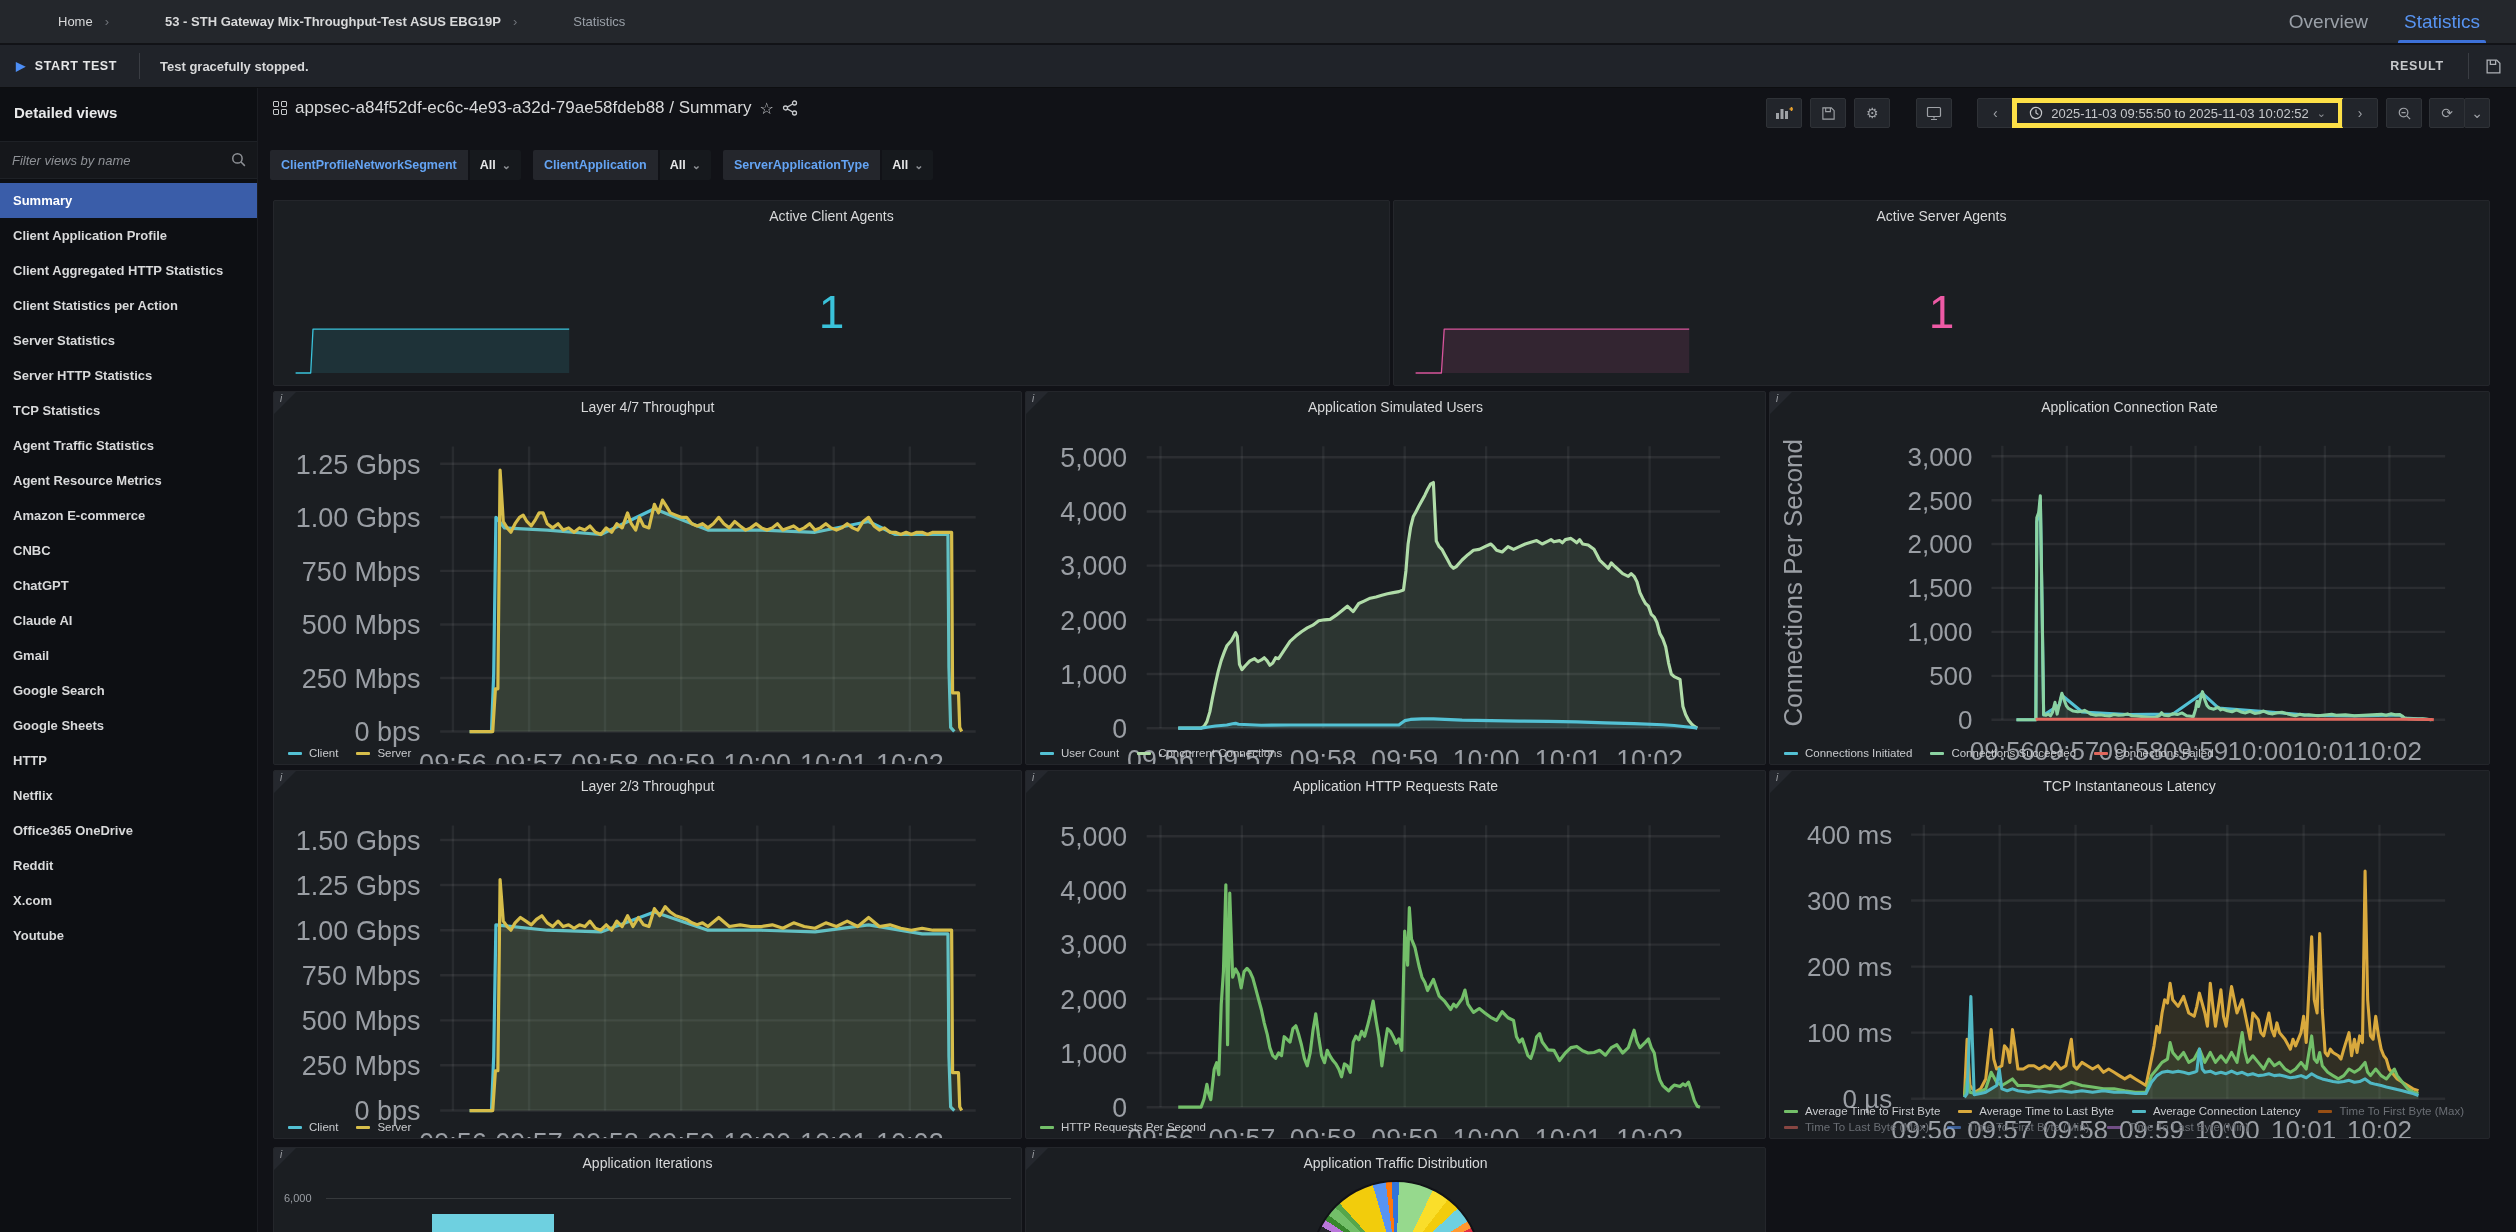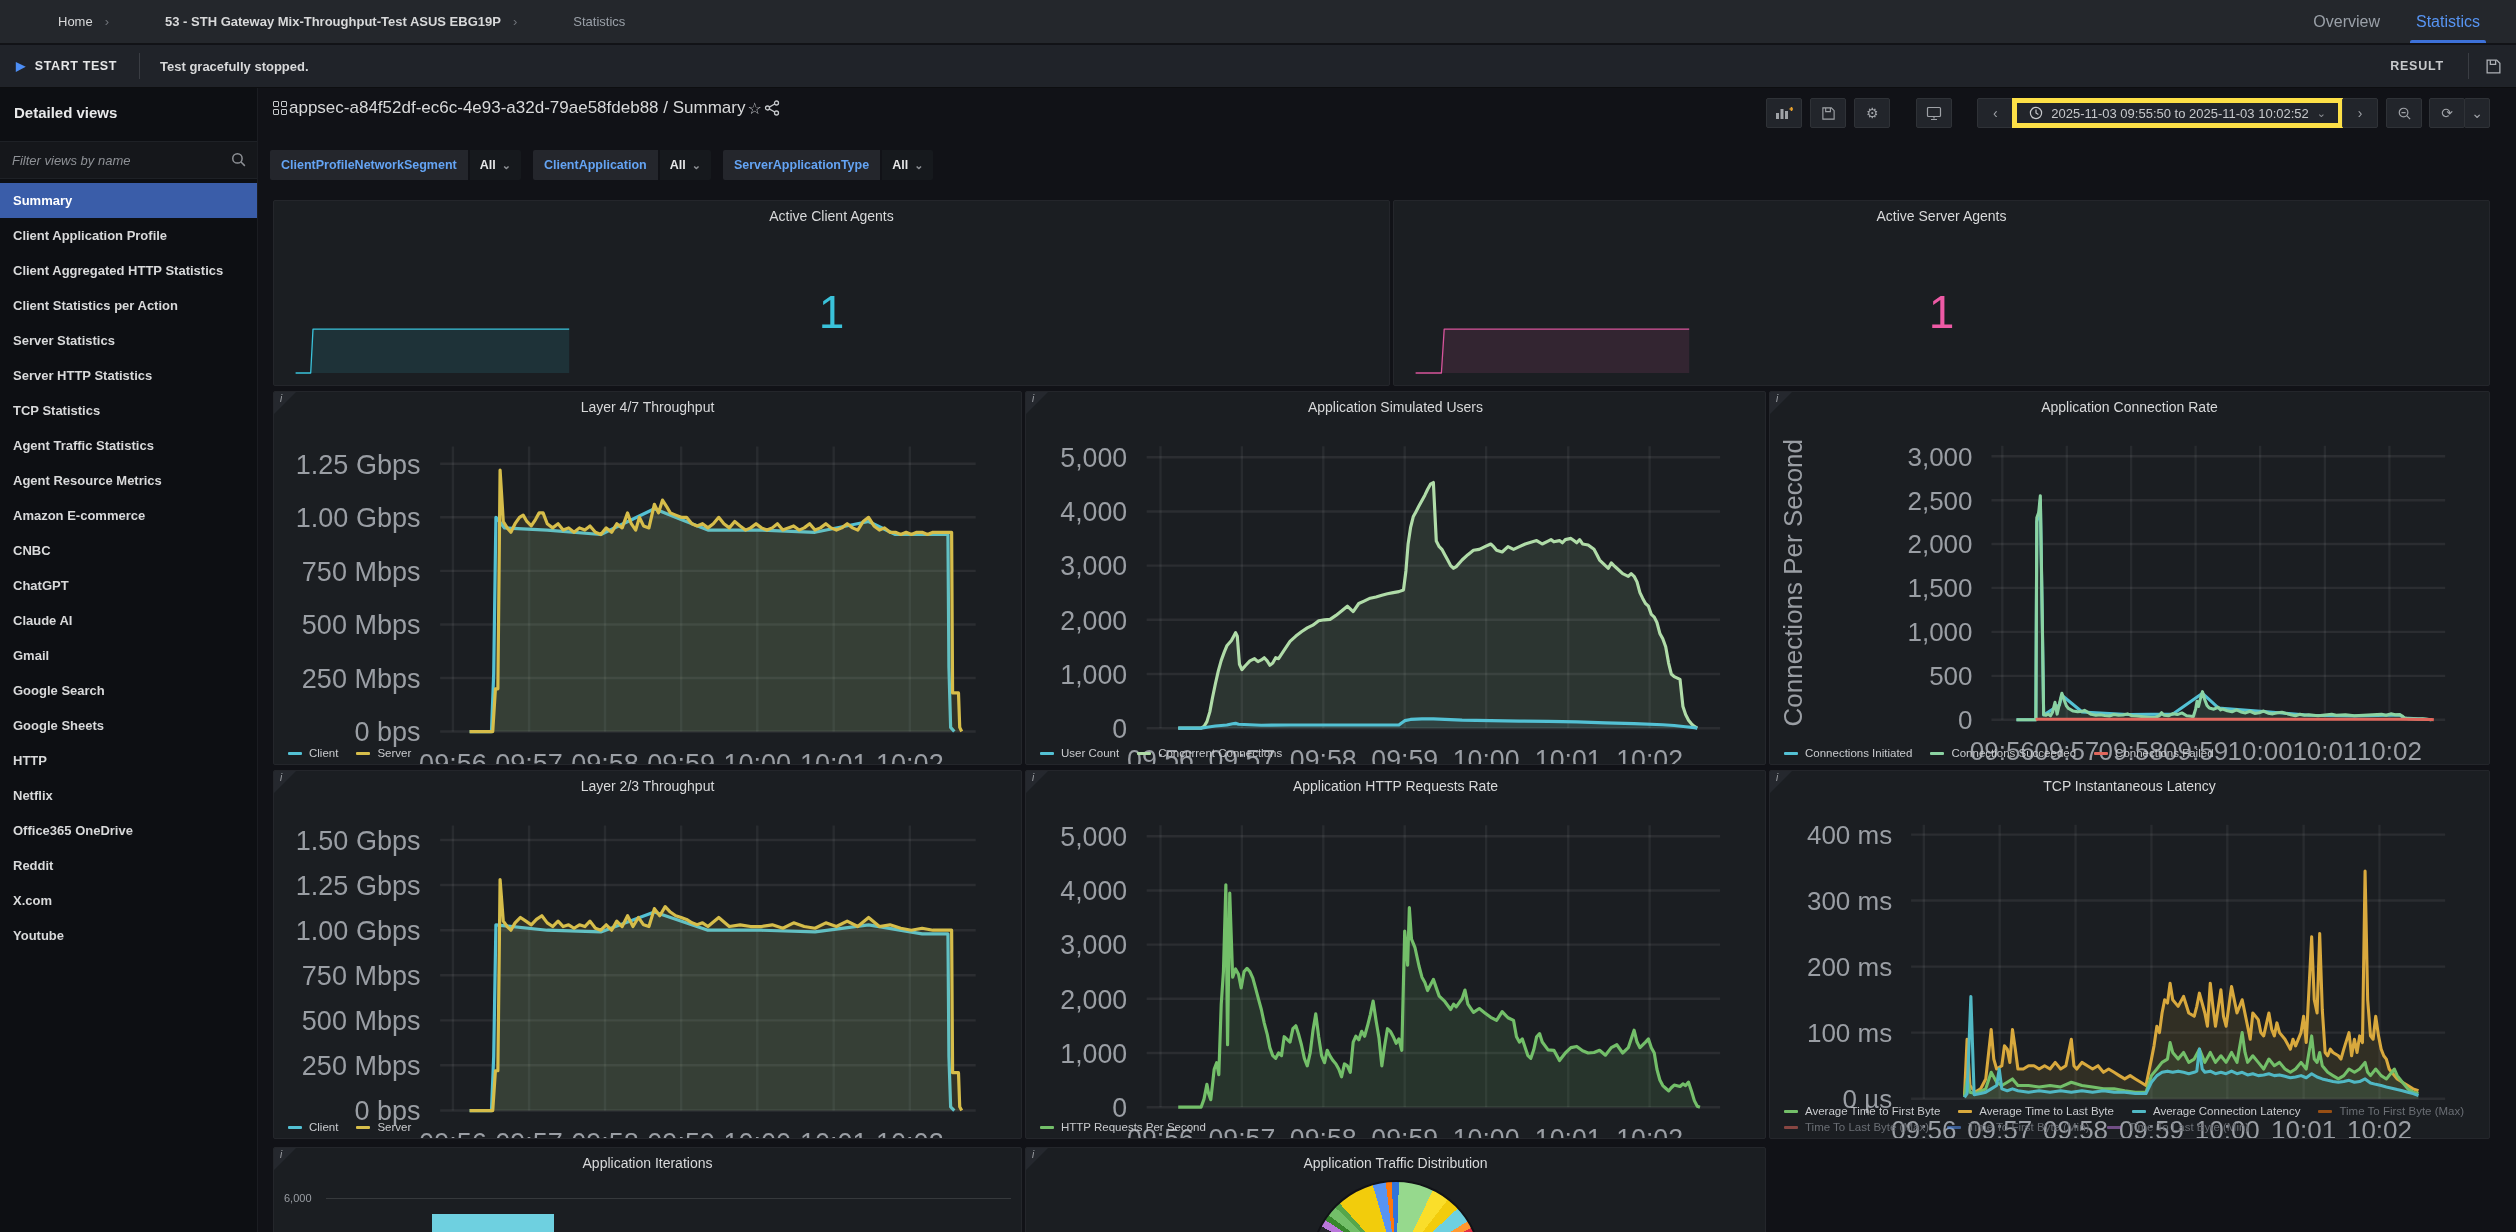--- a/index.html
+++ b/index.html
@@ -8,21 +8,21 @@
   .stage { position:absolute; inset:0; background:#111217; }
 
   
   .bar1 { position:absolute; left:0; top:0; width:2516px; height:44px; background:#24272c; display:flex; align-items:center; border-bottom:1px solid #121316; }
   .crumbs { display:flex; align-items:center; gap:12px; padding-left:14px; font-size:13px; }
   .crumb { color:#d8d9da; cursor:pointer;margin-left:44px; }
   .crumb.bold { font-weight:600; }
   .crumb.dim { color:#9aa0a8; }
   .crumb-sep { color:#6f7379; font-size:13px; }
   .bar1-tabs { margin-left:auto; display:flex; align-items:stretch; height:100%; padding-right:18px; }
-  .toptab { display:flex; align-items:center; padding:0 18px; font-size:16px; color:#9aa0a8; position:relative; cursor:pointer; }
+  .toptab { display:flex; align-items:center; padding:0 18px; font-size:19px; color:#9aa0a8; position:relative; cursor:pointer; }
   .toptab.active { color:#5794f2; }
   .toptab.active::after { content:""; position:absolute; left:12px; right:12px; bottom:0; height:3px; background:#3d71d9; border-radius:2px 2px 0 0; }
 
   .bar2 { position:absolute; left:0; top:45px; width:2516px; height:43px; background:#202329; display:flex; align-items:center; border-bottom:1px solid #0d0e10; }
   .start-test { display:flex; align-items:center; gap:9px; padding:0 22px 0 16px; height:100%; font-size:12.5px; font-weight:700; letter-spacing:.6px; color:#e6e7e8; cursor:pointer; }
   .play { color:#4d8ef5; font-size:12px; }
   .vdiv { width:1px; height:26px; background:#3a3d43; }
   .status-msg { padding-left:20px; font-size:13px; color:#d8d9da;font-weight:bold; }
   .bar2-right { margin-left:auto; display:flex; align-items:center; gap:16px; padding-right:14px; height:100%; }
   .result-btn { font-size:12.5px; font-weight:600; letter-spacing:.8px; color:#c7c9cc; cursor:pointer; padding:0 8px; }
@@ -35,21 +35,21 @@
   .sb-filter input { width:100%; height:36px; background:#15171b; border:0; outline:none; color:#d8d9da; font-style:italic; font-size:13px; padding:0 34px 0 12px; font-family:"Liberation Sans", sans-serif; }
   .sb-filter input::placeholder { color:#8e9196; font-style:italic; }
   .sb-search { position:absolute; right:10px; top:9px; }
   .sb-list { padding-top:4px; }
   .sb-item { height:35px; display:flex; align-items:center; padding-left:13px; font-size:13px; font-weight:600; color:#d8d9da; cursor:pointer; }
   .sb-item.sel { background:#3a5da9; color:#ffffff; }
 
   
   .main { position:absolute; left:258px; top:88px; right:0; bottom:0; background:#111217; overflow:hidden; }
 
-  .dash-head { position:absolute; left:15px; top:10px; display:flex; align-items:center; gap:2px; }
+  .dash-head { position:absolute; left:15px; top:10px; display:flex; align-items:center; gap:8px; }
   .grid-ic { display:grid; grid-template-columns:6px 6px; grid-template-rows:6px 6px; gap:2px; cursor:pointer; }
   .grid-ic i { border:1.5px solid #c7c9cc; border-radius:1px; }
   .dash-title { font-size:17px; color:#d8d9da; font-weight:400; }
   .star { font-size:16px; color:#c7c9cc; cursor:pointer; }
 
   .toolbar { position:absolute; right:26px; top:10px; display:flex; align-items:center; gap:8px; }
   .tbtn { width:36px; height:30px; background:#22252b; border:1px solid #2f3237; border-radius:2px; display:flex; align-items:center; justify-content:center; color:#9fa2a7; cursor:pointer; font-size:14px; }
   .tgroup { display:flex; }
   .tgroup > * { margin-left:-1px; }
   .timebox { height:30px; background:#22252b; border:5px solid #fde047; display:flex; align-items:center; gap:8px; padding:0 12px; font-size:13px; color:#c7c9cc; cursor:pointer; }

